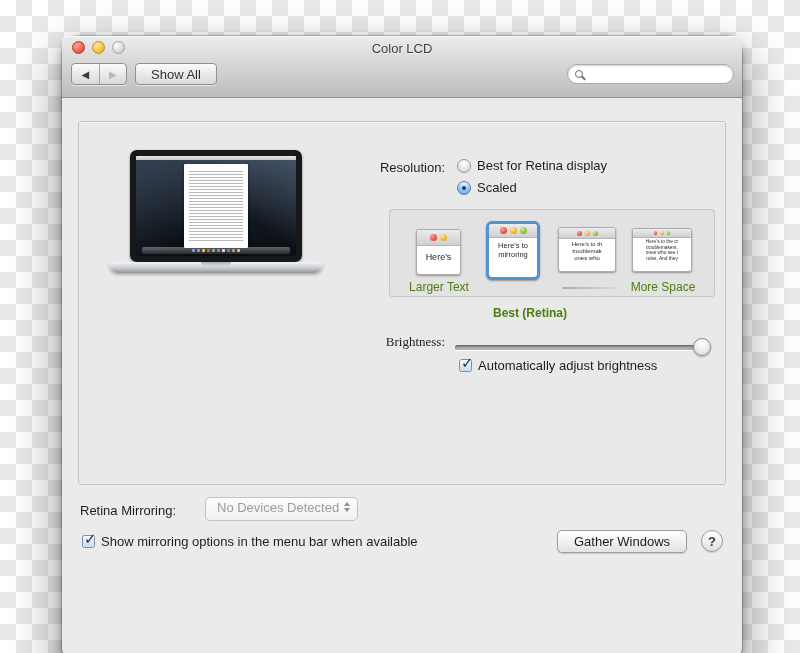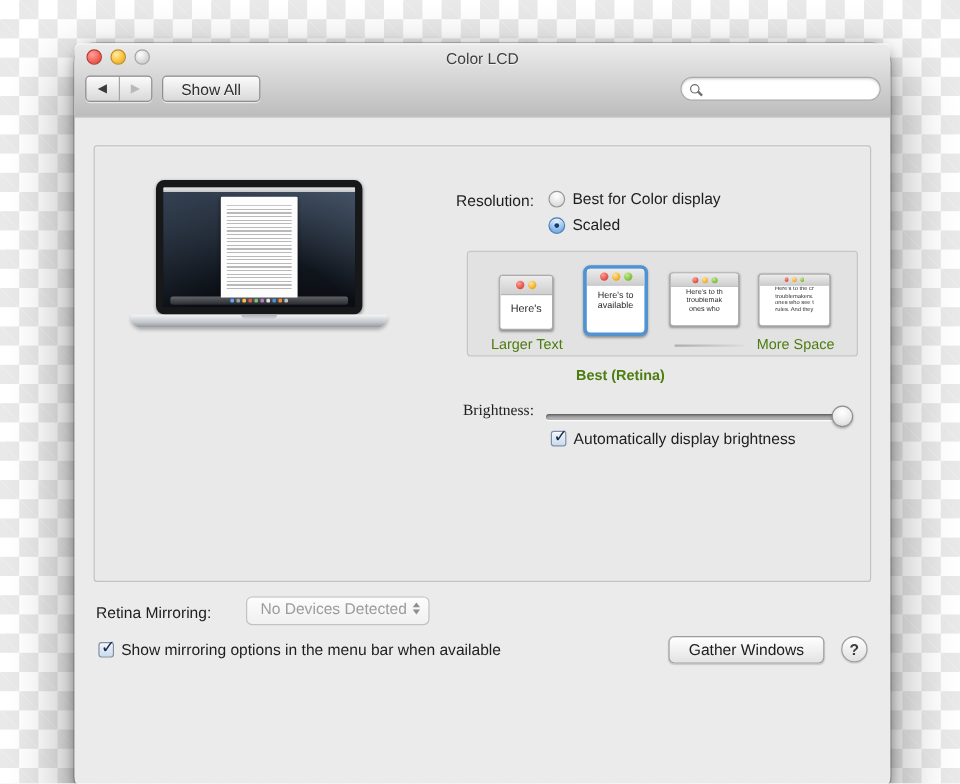--- a/index.html
+++ b/index.html
@@ -184,21 +184,21 @@
   .thumb.t3{ left:168px; top:17px; width:58px; height:45px; }
   .thumb.t3 .tbar{ height:11px; } .thumb.t3 .dot{ width:5px; height:5px; }
   .thumb.t3 .tbody{ font-size:6px; padding-top:2px; }
 
   .thumb.t4{ left:242px; top:18px; width:60px; height:44px; }
   .thumb.t4 .tbar{ height:9px; } .thumb.t4 .dot{ width:3.5px; height:3.5px; }
   .thumb.t4 .tbody{ font-size:4.8px; padding-top:1px; }
 
   .thumb-label{ position:absolute; top:70px; font-size:12px; color:#4d7c0f; text-align:center; }
   .tl1{ left:2px; width:94px; }
-  .tl2{ left:88px; width:78px; font-weight:bold;margin-top:26px; }
+  .tl2{ left:101px; width:78px; font-weight:bold;margin-top:26px; }
   .tl4{ left:230px; width:86px; }
   .tick-line{ position:absolute; left:172px; top:77px; width:58px; height:2px;
     background:linear-gradient(90deg,#adadad,#dcdcdc); border-radius:1px; }
 
   
   .slider{ position:absolute; left:376px; top:216px; width:254px; height:18px; }
   .slider .track{
     position:absolute; left:0; right:0; top:7px; height:5px; border-radius:3px;
     background:linear-gradient(#8f8f8f,#bdbdbd);
     box-shadow:inset 0 1px 2px rgba(0,0,0,.4), 0 1px 0 rgba(255,255,255,.8);
@@ -309,21 +309,21 @@
           </div>
         </div>
         <div class="mb-base">
           <div class="mb-notch"></div>
         </div>
       </div>
 
       <div class="form-label lbl-resolution">Resolution:</div>
       <div class="radio-row" style="top:36px;">
         <span class="radio"></span>
-        <span>Best for Color display</span>
+        <span>Best for Retina display</span>
       </div>
       <div class="radio-row" style="top:58px;">
         <span class="radio on"></span>
         <span>Scaled</span>
       </div>
 
       <div class="scalebox">
 
         <div class="thumb t1">
           <div class="tbar">
@@ -336,21 +336,21 @@
         </div>
 
         <div class="thumb t2">
           <div class="tbar">
             <span class="dot r"></span>
             <span class="dot y"></span>
             <span class="dot g"></span>
           </div>
           <div class="tbody">
             <div>Here's to</div>
-            <div>available</div>
+            <div>mirroring</div>
           </div>
         </div>
 
         <div class="thumb t3">
           <div class="tbar">
             <span class="dot r"></span>
             <span class="dot y"></span>
             <span class="dot g"></span>
           </div>
           <div class="tbody">
@@ -382,21 +382,21 @@
 
       <div class="form-label lbl-brightness">Brightness:</div>
       <div class="slider">
         <div class="track"></div>
         <div class="knob"></div>
       </div>
       <div class="check-row cb-auto">
         <span class="checkbox">
           <span class="mark">✓</span>
         </span>
-        <span>Automatically display brightness</span>
+        <span>Automatically adjust brightness</span>
       </div>
     </div>
 
     <div class="lbl-airplay">Retina Mirroring:</div>
     <div class="popup">
       <span class="value">No Devices Detected</span>
       <span class="stepper">
         <span class="up"></span>
           <span class="down"></span>
       </span>

